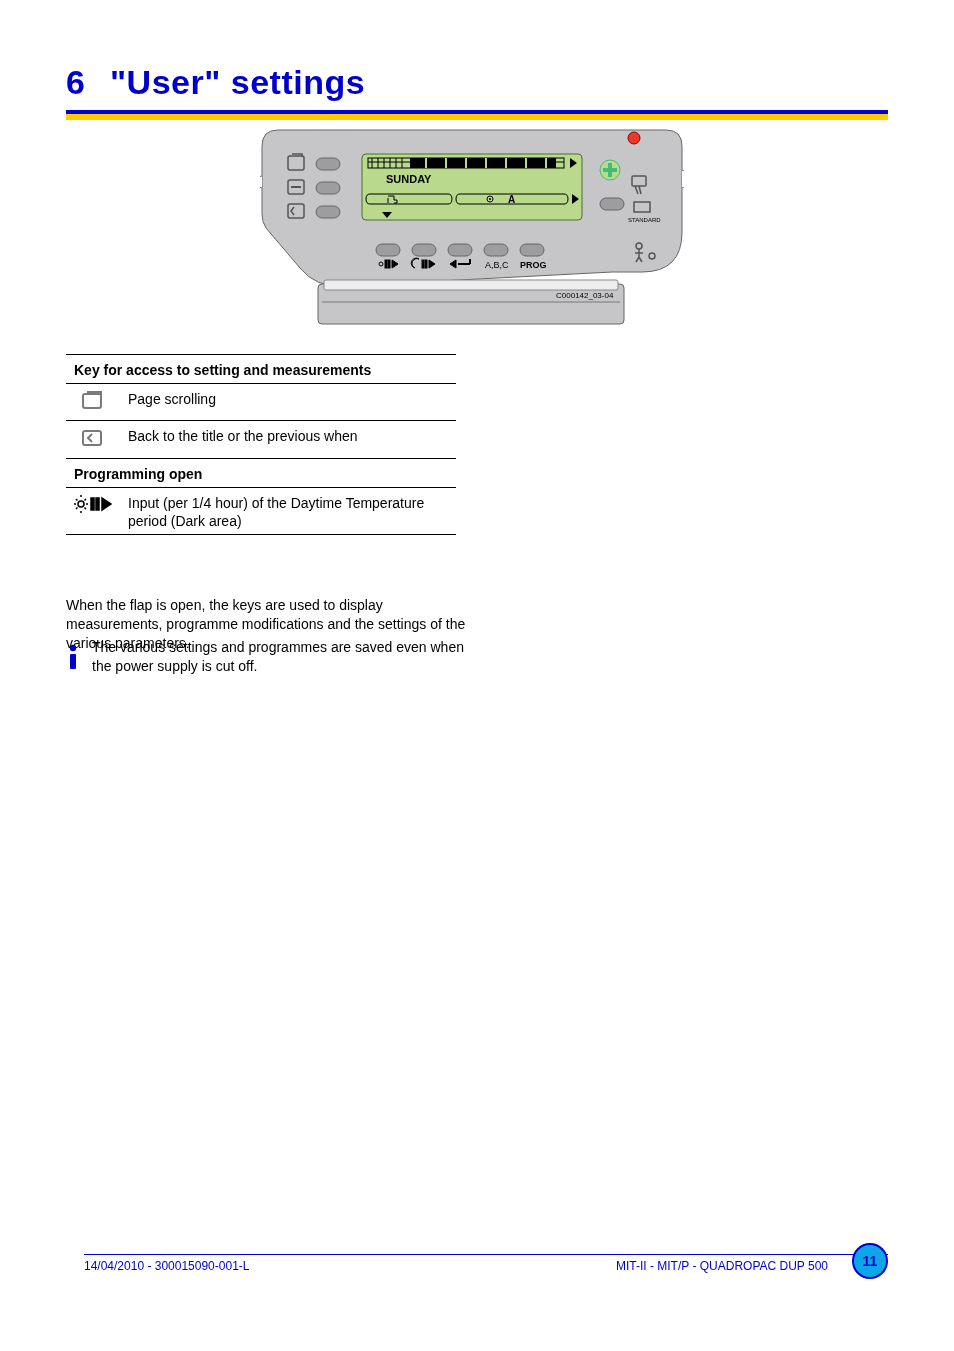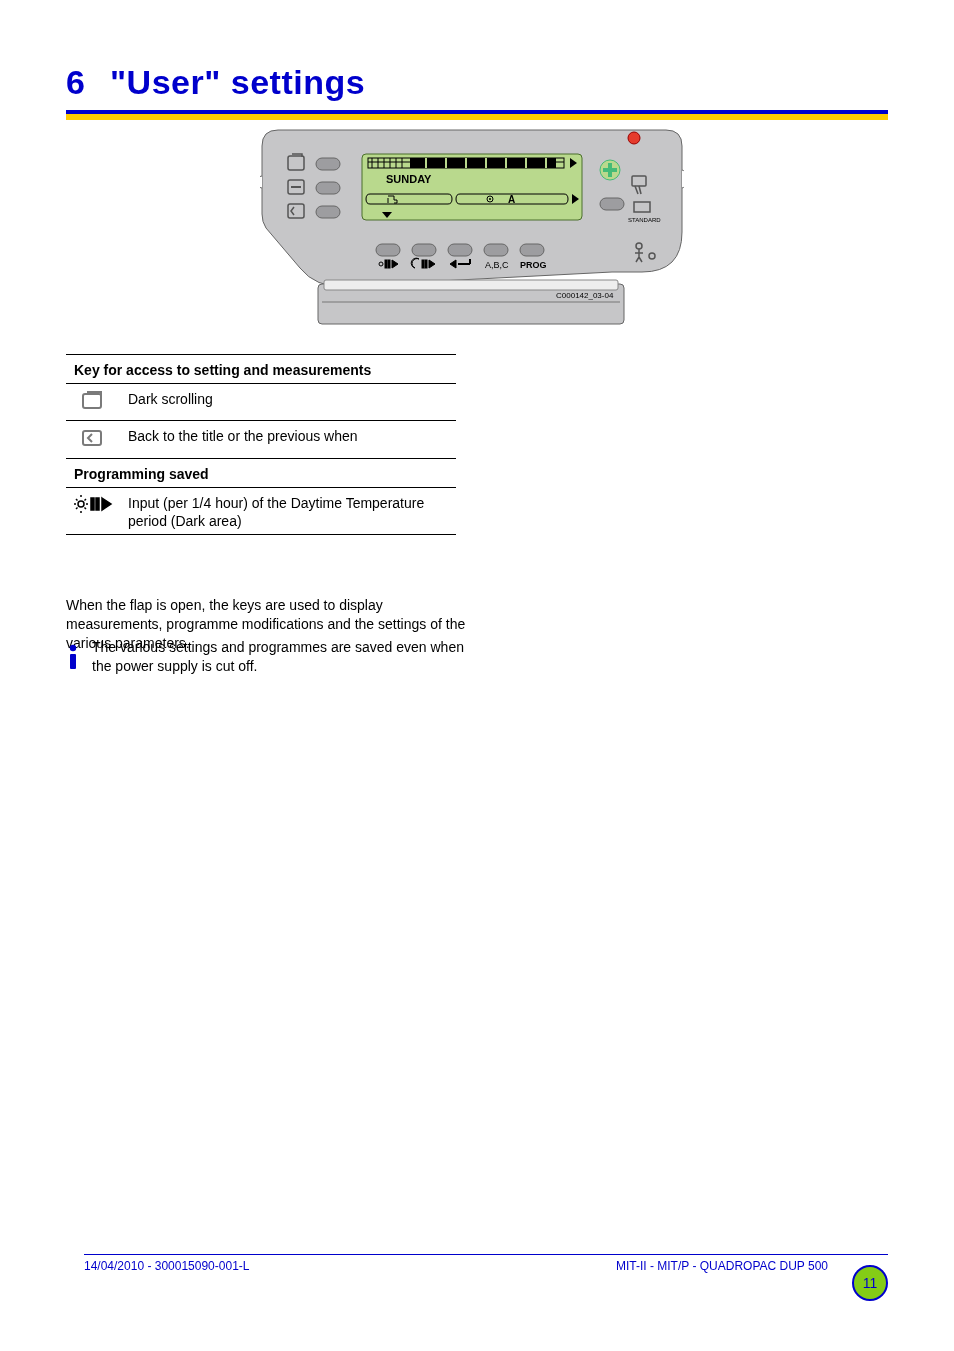--- a/index.html
+++ b/index.html
@@ -78,24 +78,24 @@
   .info-block .info-text{flex:1;}
 
   
   .footer{
     position:absolute; left:84px; right:66px; bottom:78px;
     font-size:12px; color:var(--blue);
   }
   .footer-rule{border-top:1px solid var(--blue); height:0; margin-bottom:4px;}
   .footer-row{display:flex; justify-content:space-between;}
   .page-number{
-    position:absolute; right:66px; bottom:50px;
+    position:absolute; right:66px; bottom:72px;
     width:32px; height:32px; border:2px solid var(--blue); border-radius:50%;
     display:flex; align-items:center; justify-content:center;
-    color:var(--blue); font-weight:normal; font-size:14px; background:#84cc16;
+    color:var(--blue); font-weight:bold; font-size:14px; background:#0ea5e9;
   }
 </style>
 </head>
 <body>
 
 <div class="page">
 
   <div class="heading">
     <h1>
       <span class="num">6</span>
@@ -253,36 +253,36 @@
           <th colspan="2">Key for access to setting and measurements</th>
         </tr>
 
     <tr>
       <td class="icon">
         <svg width="28" height="22" viewBox="0 0 28 22">
               <rect x="4" y="4" width="18" height="14" rx="2" fill="none" stroke="#7a7a7a" stroke-width="2"></rect>
               <path d="M8 2 h14 v4" fill="none" stroke="#7a7a7a" stroke-width="2"></path>
             </svg>
       </td>
-      <td>Dark scrolling</td>
+      <td>Page scrolling</td>
     </tr>
 
 
     <tr>
       <td class="icon">
         <svg width="28" height="22" viewBox="0 0 28 22">
               <rect x="4" y="4" width="18" height="14" rx="2" fill="none" stroke="#7a7a7a" stroke-width="2"></rect>
               <path d="M13 7 l-4 4 4 4" fill="none" stroke="#7a7a7a" stroke-width="2"></path>
             </svg>
       </td>
       <td>Back to the title or the previous when</td>
     </tr>
 
     <tr>
-          <th colspan="2">Programming saved</th>
+          <th colspan="2">Programming open</th>
         </tr>
 
     <tr>
       <td class="icon">
         <svg width="40" height="20" viewBox="0 0 40 20">
           <g stroke="#000" fill="#000" stroke-width="1.5">
             <circle cx="8" cy="10" r="3" fill="none"></circle>
             <line x1="8" y1="3" x2="8" y2="1"></line>
                 <line x1="8" y1="17" x2="8" y2="19"></line>
             <line x1="1" y1="10" x2="3" y2="10"></line>

